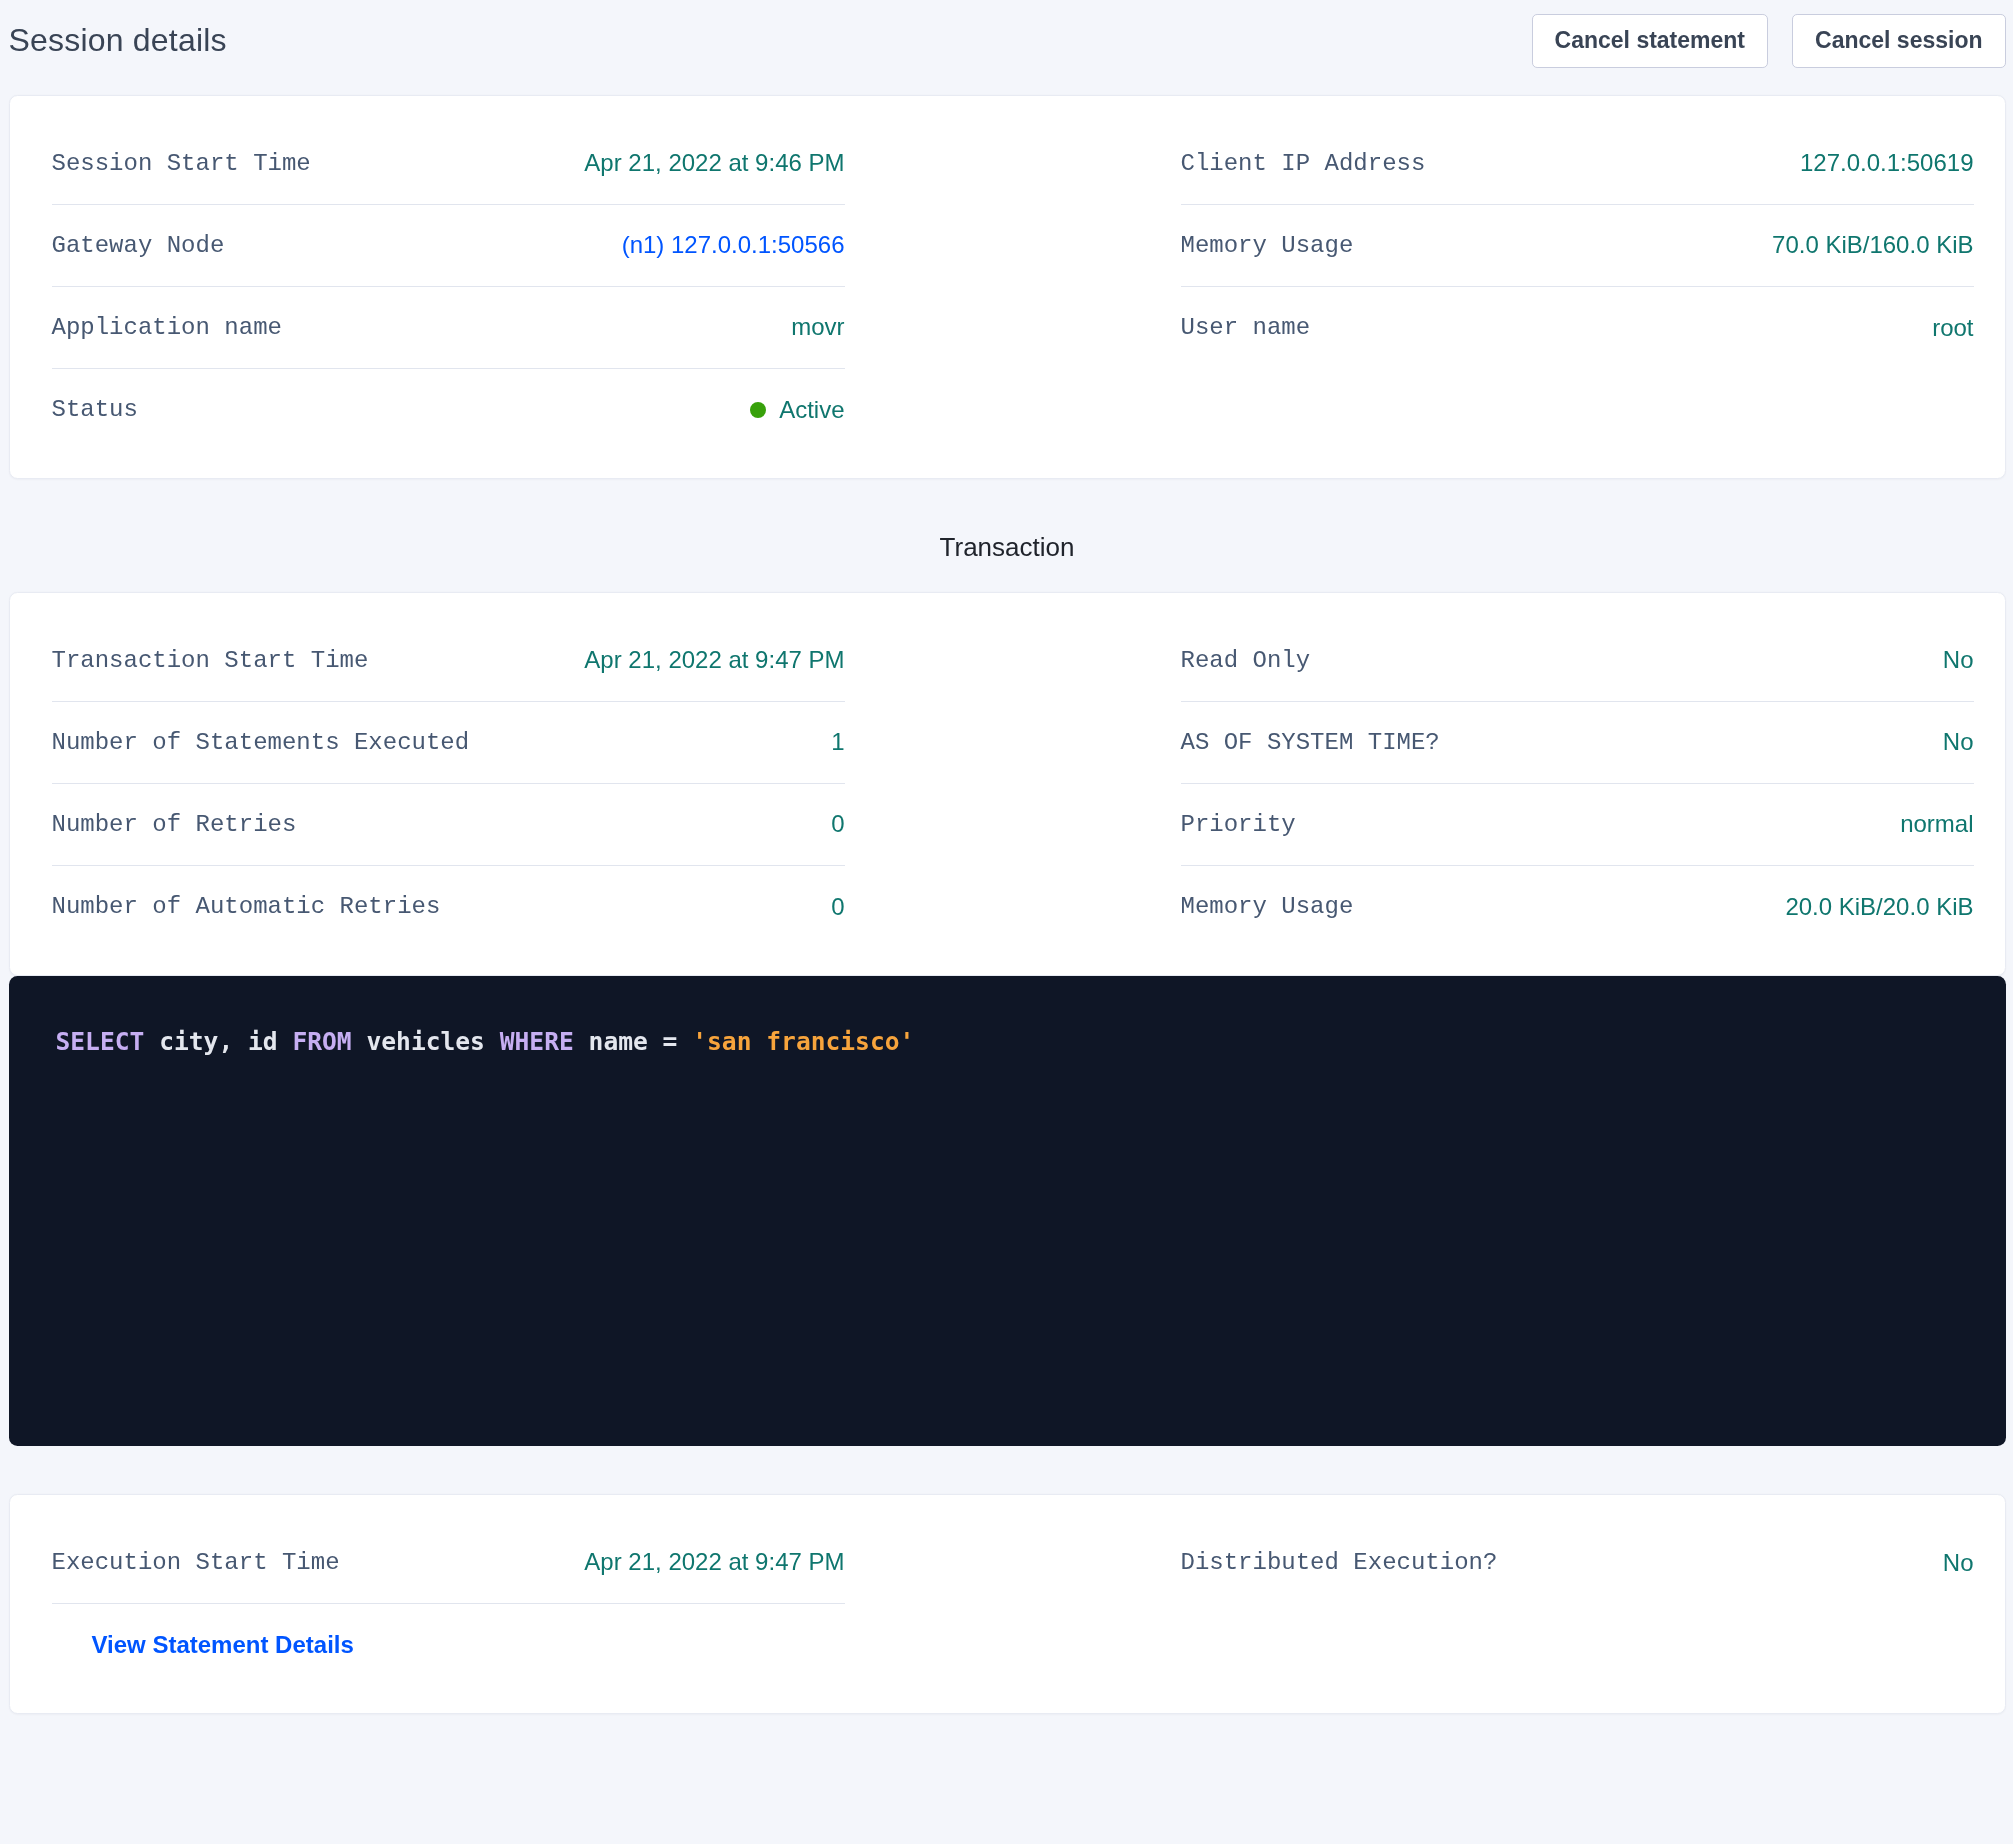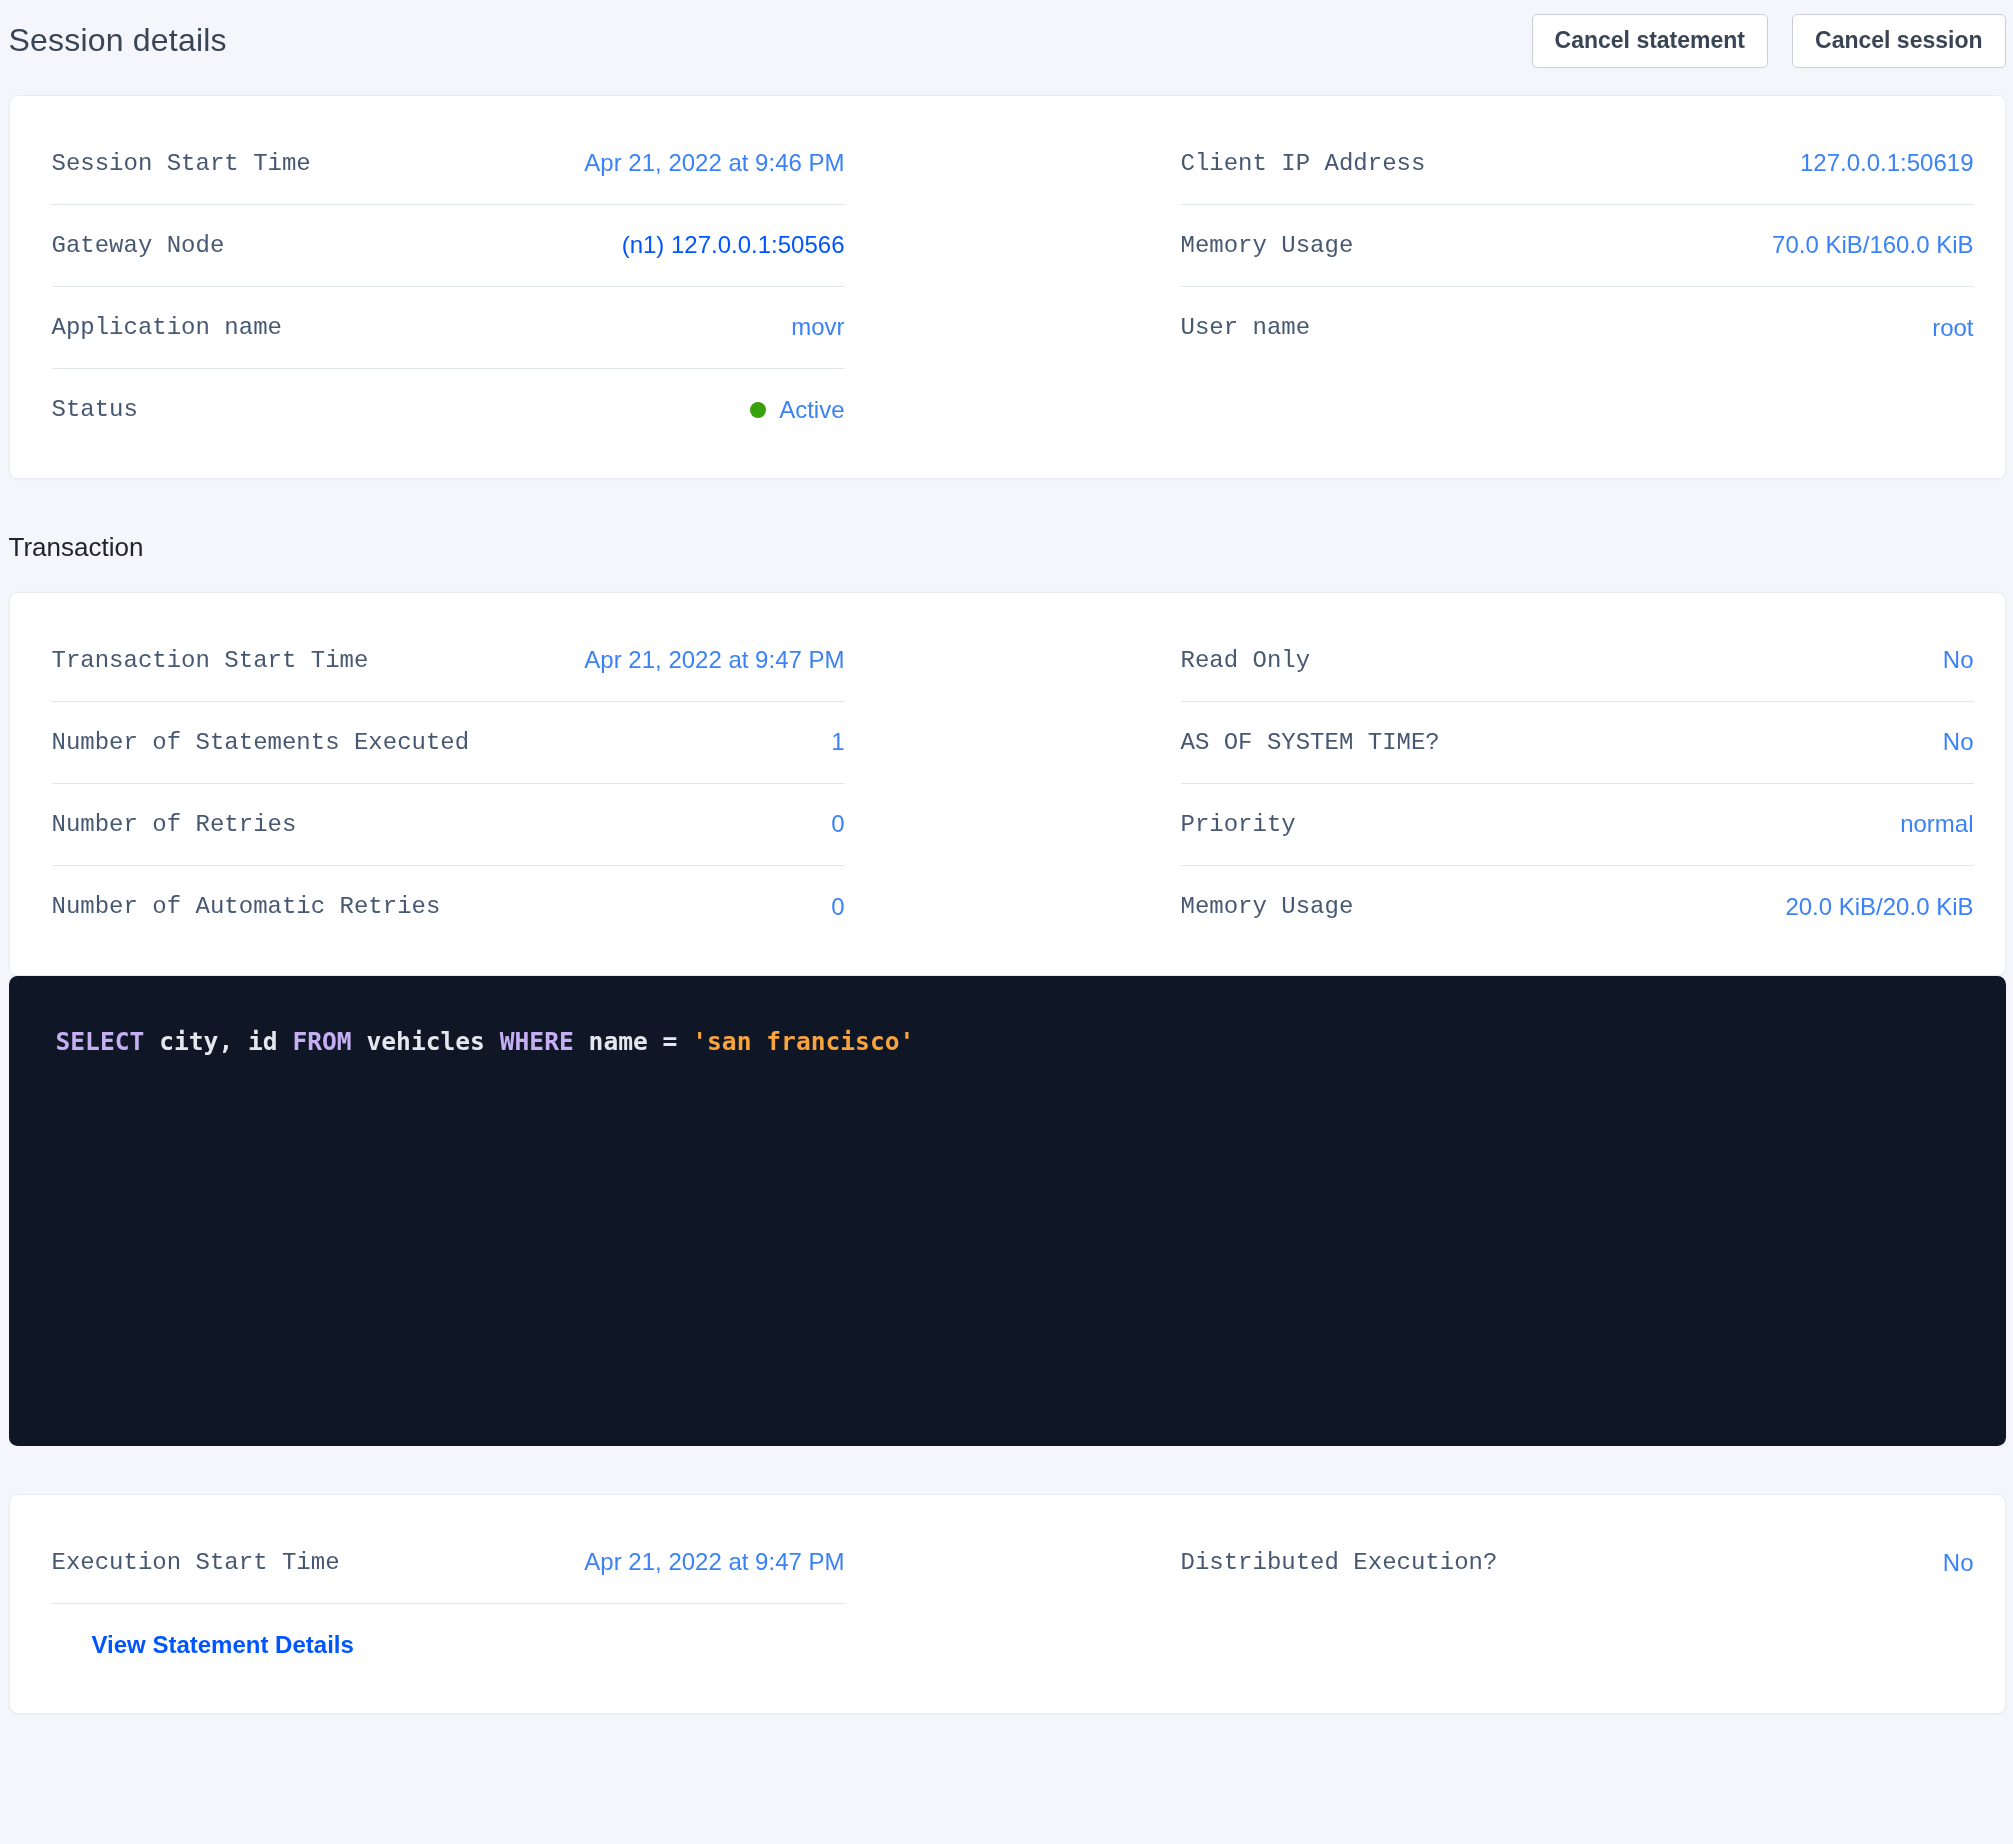--- a/index.html
+++ b/index.html
@@ -34,32 +34,33 @@
   .card-grid {
     display: grid; grid-template-columns: 1fr 1fr; column-gap: 336px;
     padding: 27px 31px 27px 42px;
   }
   .row {
     display: flex; justify-content: space-between; align-items: center;
     height: 82px; border-bottom: 1.7px solid #e1e5ee;
   }
   .col .row:last-child { border-bottom: none; }
   .lbl { font-size: 24px; color: #475872; font-family: Liberation Mono, monospace; }
-  .val { font-size: 24px; color: #3b82f6; text-align: right; }
+  .val { font-size: 24px; color: #0f766e; text-align: right; }
   .val-link { color: #0055ff; text-decoration: none; cursor: pointer; }
   .status-val { display: flex; align-items: center; gap: 13.6px; }
   .dot {
     width: 16px; height: 16px; border-radius: 50%;
     background: #38a10b; display: inline-block;
   }
 
   
   .section-heading {
     font-size: 26px; font-weight: 400; color: #20242c;
     margin: 53px 0 29px 0;
+    text-align: center;
   }
 
   
   .code-block {
     background: #0f1626; border-radius: 8.5px; height: 470px;
     padding: 49px 34px 0 47px; overflow: hidden;
   }
   .sql-line {
     font-family: "DejaVu Sans Mono", "Liberation Mono", monospace;
     font-size: 24.6px; font-weight: 700; white-space: pre; line-height: 1.4;

